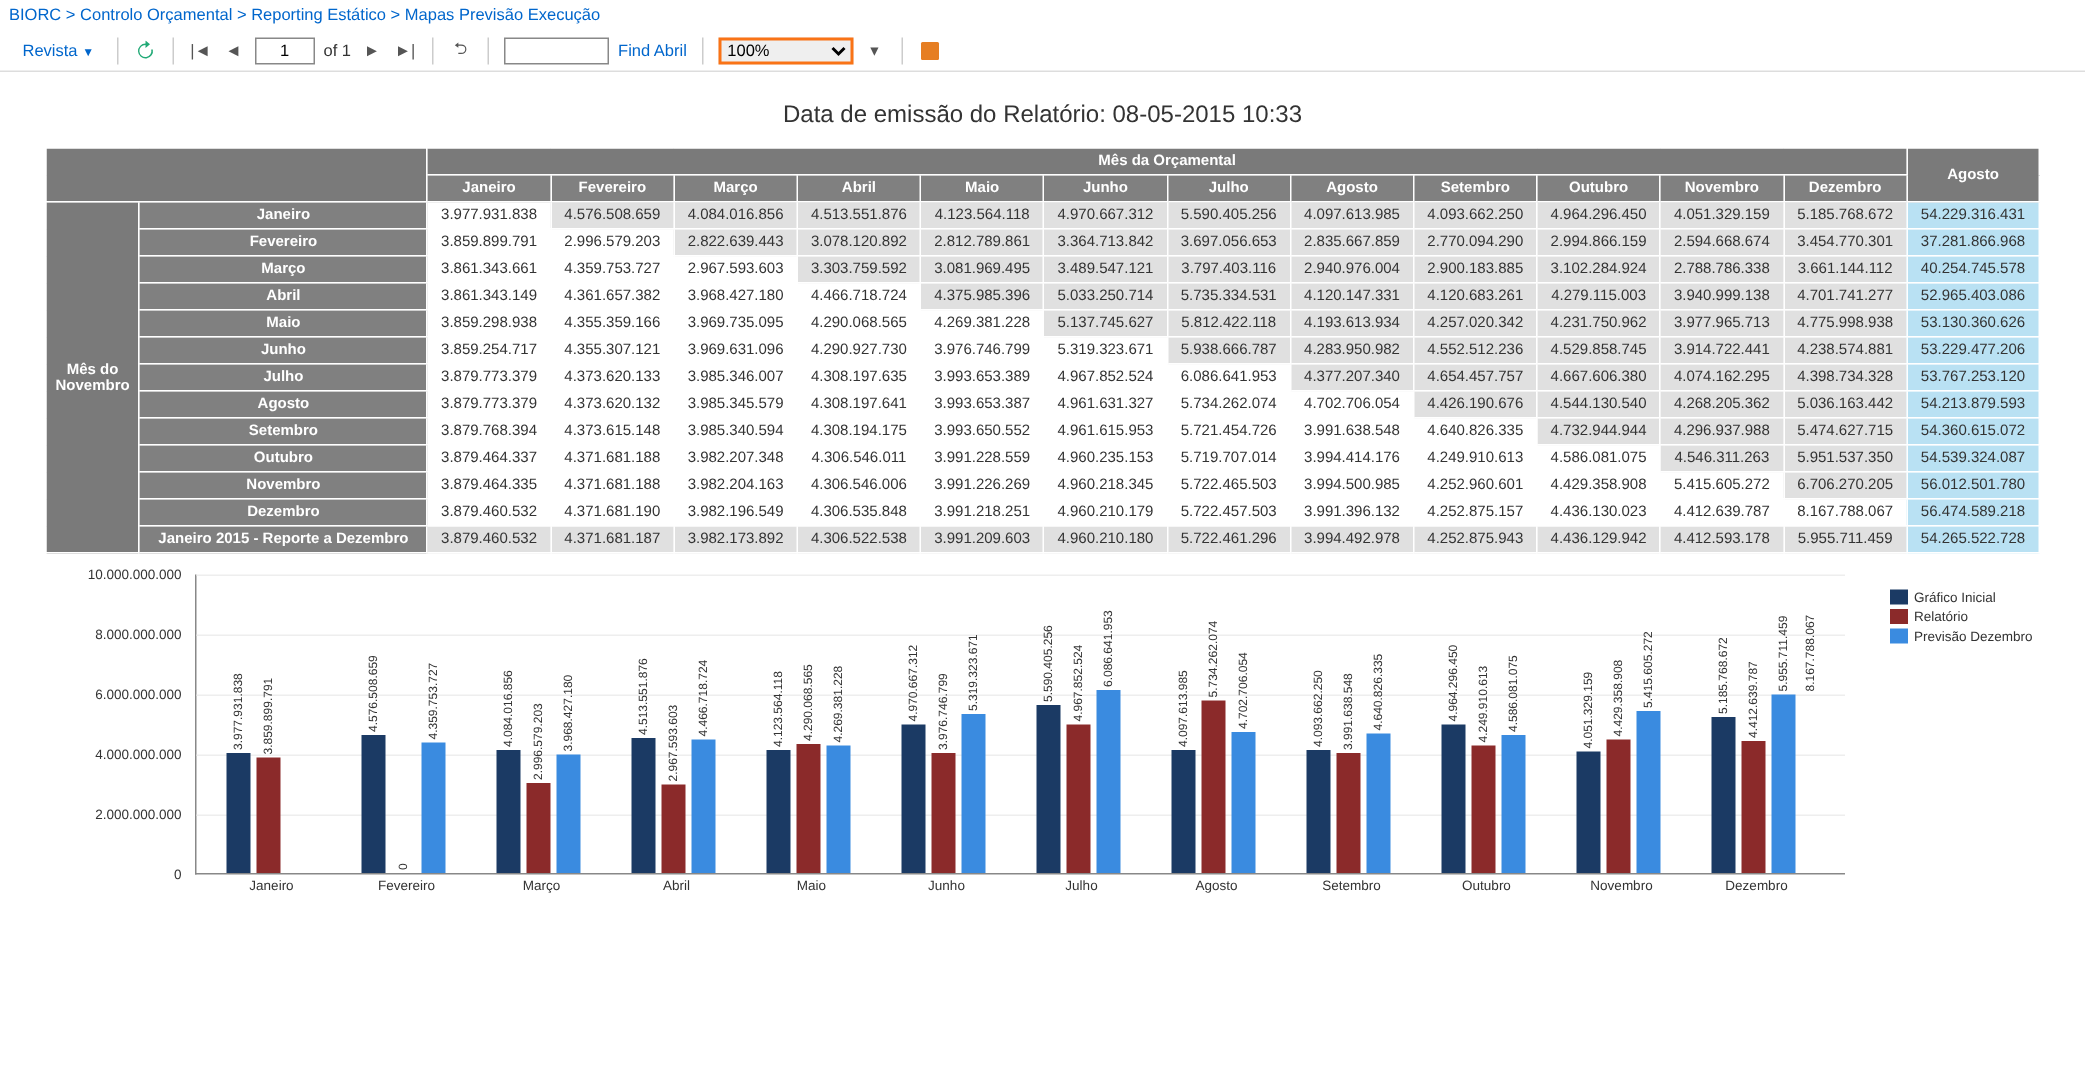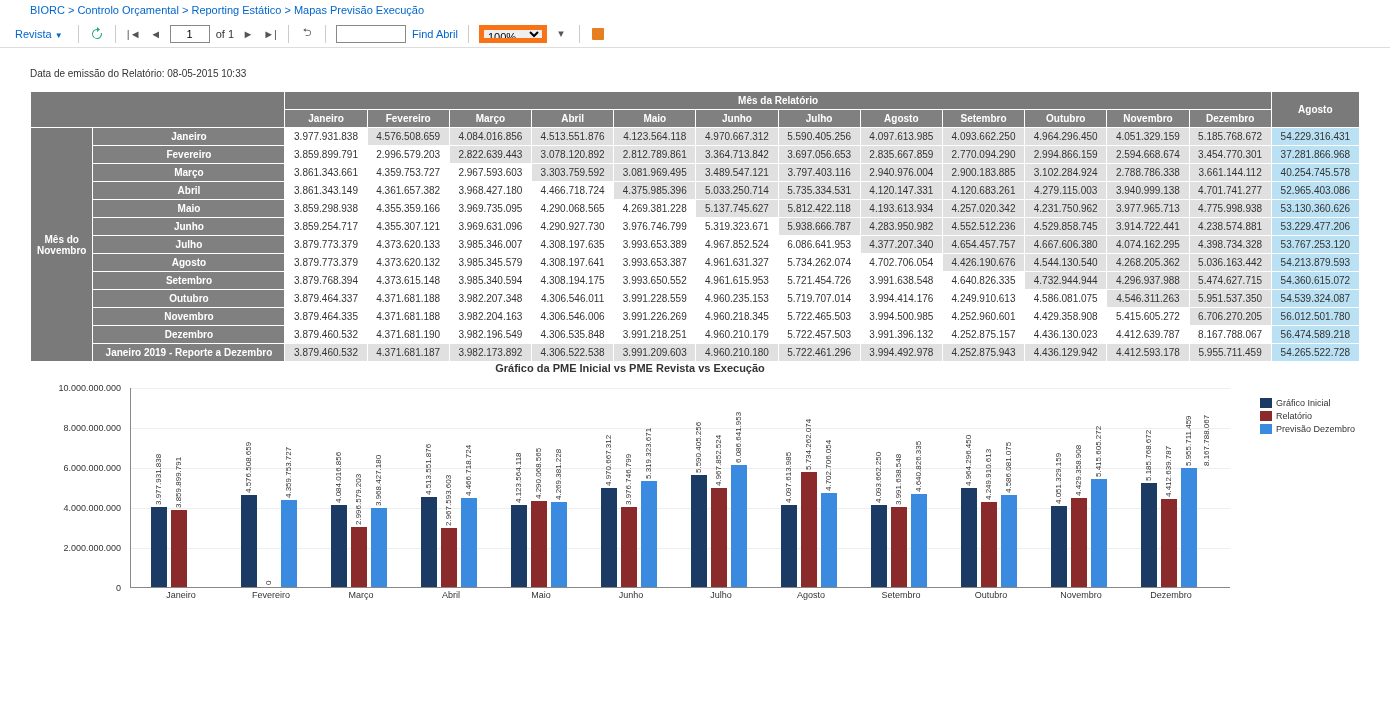--- a/index.html
+++ b/index.html
@@ -1,27 +1,27 @@
 <!DOCTYPE html>
 <html><head>
 <meta charset="utf-8">
 <style>
   * { margin: 0; padding: 0; box-sizing: border-box; }
   body { font-family: Verdana, Arial, sans-serif; font-size: 11px; color: #333; background: #fff; width: 1390px; }
-  .breadcrumb { padding: 4px 6px; font-size: 11px; color: #0066cc; margin-left: 24px; }
+  .breadcrumb { padding: 4px 6px; font-size: 11px; color: #0066cc; }
   .breadcrumb span { color: #0066cc; }
   .toolbar { display: flex; align-items: center; gap: 6px; padding: 4px 10px; border-bottom: 1px solid #ddd; height: 28px; }
   .toolbar .btn { color: #0066cc; cursor: pointer; font-size: 11px; padding: 2px 5px; }
   .toolbar .icon { width: 16px; height: 16px; display: inline-flex; align-items: center; justify-content: center; cursor: pointer; color: #555; }
   .toolbar input.page { width: 40px; height: 18px; font-size: 11px; text-align: center; border: 1px solid #888; }
   .toolbar input.find { width: 70px; height: 18px; font-size: 11px; border: 1px solid #888; }
-  .toolbar select.zoom { height: 18px; font-size: 11px; width: 68px; border: 5px solid #f97316; }
+  .toolbar select.zoom { height: 18px; font-size: 11px; width: 90px; border: 2px solid #f97316; }
   .sep { width: 1px; height: 18px; background: #ccc; margin: 0 4px; }
   .report { padding: 10px 30px; }
-  .emissao { font-size: 10px; margin: 10px 0 12px 0; }
+  .emissao { font-size: 16px; margin: 10px 0 12px 0; text-align: center; }
   table.grid { border-collapse: collapse; font-size: 10px; width: 100%; }
   table.grid th, table.grid td { border: 1px solid #fff; padding: 3px 6px; text-align: center; vertical-align: middle; }
   th.dark { background: #7a7a7a; color: #fff; font-weight: bold; }
   th.gray { background: #808080; color: #fff; font-weight: bold; }
   td.num { background: #e0e0e0; text-align: right; white-space: nowrap; }
   td.num.white { background: #fff; }
   td.total { background: #b9e1f3; text-align: right; font-weight: normal; white-space: nowrap; }
   .chart-wrap { margin-top: 14px; display: flex; align-items: flex-start; }
   .chart-title { text-align: center; font-size: 11px; font-weight: bold; margin-bottom: 8px; width: 1200px; }
   .chart { position: relative; width: 1200px; height: 220px; }
@@ -78,21 +78,21 @@
   </span>
 </div>
 
 <div class="report">
   <div class="emissao">Data de emissão do Relatório: 08-05-2015 10:33</div>
 
   <table class="grid">
     <thead>
       <tr>
         <th class="dark" colspan="2" rowspan="2"></th>
-        <th class="dark" colspan="12">Mês da Relatório</th>
+        <th class="dark" colspan="12">Mês da Orçamental</th>
         <th class="dark" rowspan="2">Agosto</th>
       </tr>
       <tr id="month-headers">
           <th class="gray">Janeiro</th>
           <th class="gray">Fevereiro</th>
           <th class="gray">Março</th>
           <th class="gray">Abril</th>
           <th class="gray">Maio</th>
           <th class="gray">Junho</th>
           <th class="gray">Julho</th>
@@ -291,39 +291,38 @@
           <td class="num white">4.960.210.179</td>
           <td class="num white">5.722.457.503</td>
           <td class="num white">3.991.396.132</td>
           <td class="num white">4.252.875.157</td>
           <td class="num white">4.436.130.023</td>
           <td class="num white">4.412.639.787</td>
           <td class="num white">8.167.788.067</td>
           <td class="total">56.474.589.218</td>
         </tr>
         <tr>
-          <th class="gray" style="min-width: 160px;">Janeiro 2019 - Reporte a Dezembro</th>
+          <th class="gray" style="min-width: 160px;">Janeiro 2015 - Reporte a Dezembro</th>
           <td class="num">3.879.460.532</td>
           <td class="num">4.371.681.187</td>
           <td class="num">3.982.173.892</td>
           <td class="num">4.306.522.538</td>
           <td class="num">3.991.209.603</td>
           <td class="num">4.960.210.180</td>
           <td class="num">5.722.461.296</td>
           <td class="num">3.994.492.978</td>
           <td class="num">4.252.875.943</td>
           <td class="num">4.436.129.942</td>
           <td class="num">4.412.593.178</td>
           <td class="num">5.955.711.459</td>
           <td class="total">54.265.522.728</td>
         </tr>
       </tbody>
   </table>
 
-  <div class="chart-title">Gráfico da PME Inicial vs PME Revista vs Execução</div>
   <div class="chart-wrap">
     <div class="chart">
       <div class="chart-ylabels" id="ylabels">
           <div style="top: 200px;">0</div>
           <div style="top: 160px;">2.000.000.000</div>
           <div style="top: 120px;">4.000.000.000</div>
           <div style="top: 80px;">6.000.000.000</div>
           <div style="top: 40px;">8.000.000.000</div>
           <div style="top: 0px;">10.000.000.000</div>
         </div>

